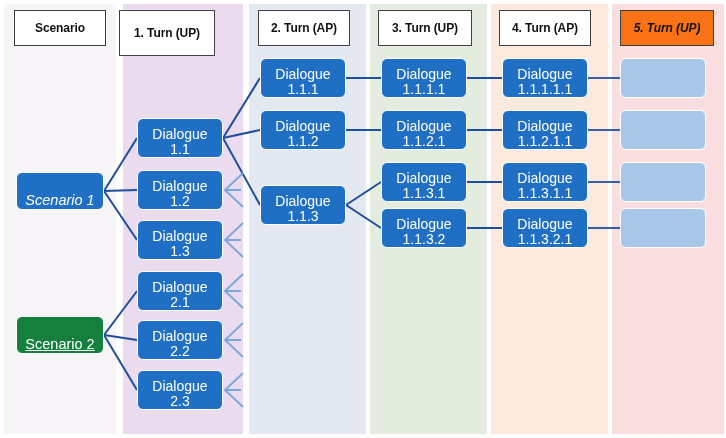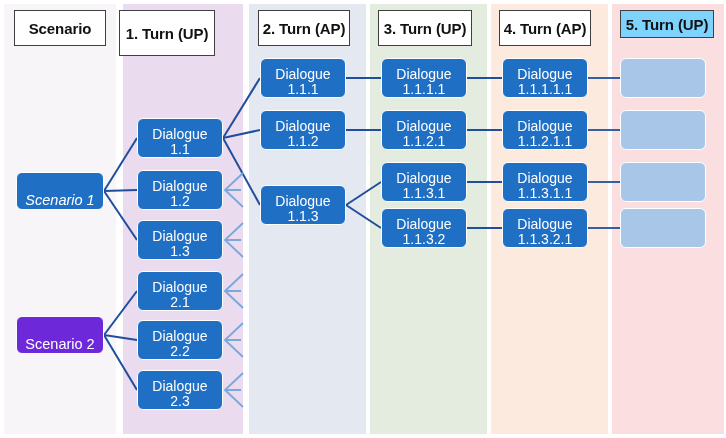--- a/index.html
+++ b/index.html
@@ -24,21 +24,21 @@
   }
   
   .header-box {
     position: absolute;
     box-sizing: border-box;
     background: #ffffff;
     border: 1.5px solid #404040;
     display: flex;
     align-items: center;
     justify-content: center;
-    font-size: 15px;
+    font-size: 12px;
     font-weight: bold;
     color: #111111;
     letter-spacing: -0.1px;
     white-space: nowrap;
   }
   
   .node {
     position: absolute;
     box-sizing: border-box;
     background: #1f6fc4;
@@ -125,28 +125,28 @@
         <path d="M 243 373 L 225 390 L 243 407 M 225 390 L 241 390" fill="none" stroke="#7ba7dd" stroke-width="1.9"></path>
       </g>
     </svg>
 
   <div id="headers">
       <div class="header-box" style="left: 14px; top: 10px; width: 92px; height: 36px; border-color: rgb(64, 64, 64); background: rgb(255, 255, 255);">Scenario</div>
       <div class="header-box" style="left: 119px; top: 10px; width: 96px; height: 46px; border-color: rgb(64, 64, 64); background: rgb(255, 255, 255);">1. Turn (UP)</div>
       <div class="header-box" style="left: 258px; top: 10px; width: 92px; height: 36px; border-color: rgb(64, 64, 64); background: rgb(255, 255, 255);">2. Turn (AP)</div>
       <div class="header-box" style="left: 378px; top: 10px; width: 94px; height: 36px; border-color: rgb(64, 64, 64); background: rgb(255, 255, 255);">3. Turn (UP)</div>
       <div class="header-box" style="left: 499px; top: 10px; width: 92px; height: 36px; border-color: rgb(64, 64, 64); background: rgb(255, 255, 255);">4. Turn (AP)</div>
-      <div class="header-box" style="left: 620px; top: 10px; width: 94px; height: 28px; border-color: rgb(64, 64, 64); background: #7dd3fc;">5. Turn (UP)</div>
+      <div class="header-box" style="left: 620px; top: 10px; width: 94px; height: 36px; border-color: rgb(64, 64, 64); background: #f97316; font-style: italic;">5. Turn (UP)</div>
     </div>
 
   <div id="nodes">
       <div class="node scenario" style="left: 16px; top: 172px; width: 88px; height: 38px; background: rgb(31, 111, 196); color: rgb(255, 255, 255); font-style: italic;">
         <span class="l1">Scenario 1</span>
       </div>
-      <div class="node scenario" style="left: 16px; top: 316px; width: 88px; height: 38px; background: #6d28d9; color: rgb(255, 255, 255);">
+      <div class="node scenario" style="left: 16px; top: 316px; width: 88px; height: 38px; background: #15803d; color: rgb(255, 255, 255); text-decoration: underline;">
         <span class="l1">Scenario 2</span>
       </div>
       <div class="node" style="left: 137px; top: 118px; width: 86px; height: 40px; background: rgb(31, 111, 196); color: rgb(255, 255, 255);">
         <span class="l1">Dialogue</span>
         <span class="l2">1.1</span>
       </div>
       <div class="node" style="left: 137px; top: 170px; width: 86px; height: 40px; background: rgb(31, 111, 196); color: rgb(255, 255, 255);">
         <span class="l1">Dialogue</span>
         <span class="l2">1.2</span>
       </div>

